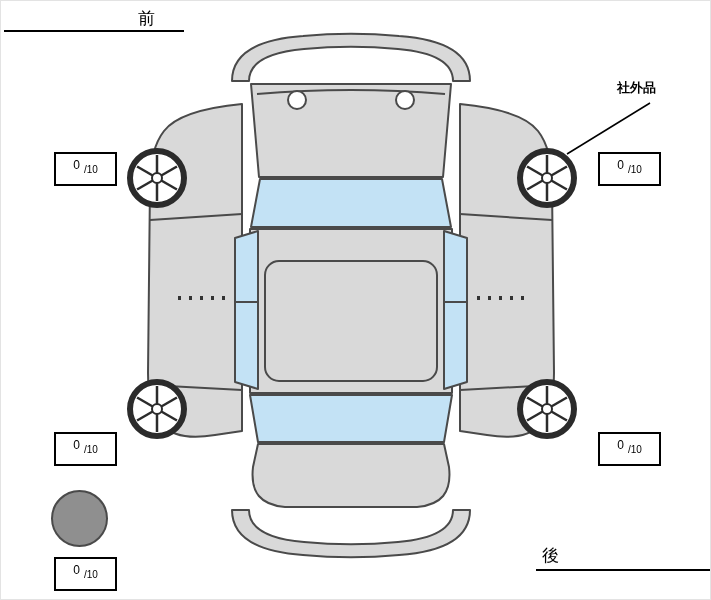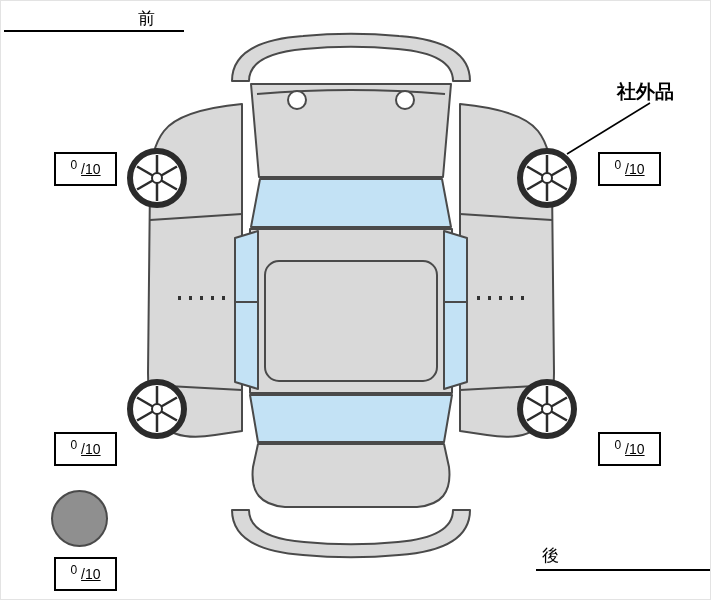--- a/index.html
+++ b/index.html
@@ -25,36 +25,36 @@
   .front-label { left: 137px; top: 6px; }
   .rear-label  { left: 541px; top: 543px; }
 
   .rule { position: absolute; border-top: 2px solid #000; }
   .front-rule { left: 3px;   top: 29px;  width: 180px; }
   .rear-rule  { left: 535px; top: 568px; width: 174px; }
 
   .aftermarket-label {
     position: absolute;
     left: 616px; top: 78px;
-    font-size: 19px;
+    font-size: 13px;
     font-weight: bold;
   }
 
   .tread-box {
     position: absolute;
     width: 63px; height: 34px;
     background: #ffffff;
     border: 2px solid #000;
     display: flex;
     align-items: center;
     justify-content: center;
     gap: 4px;
   }
   .tread-box .num { font-size: 12px; transform: translateY(-4px); }
-  .tread-box .den { font-size: 14px; text-decoration: underline; }
+  .tread-box .den { font-size: 10px; }
 
   .box-fl { left: 53px;  top: 151px; }
   .box-fr { left: 597px; top: 151px; }
   .box-rl { left: 53px;  top: 431px; }
   .box-rr { left: 597px; top: 431px; }
   .box-sp { left: 53px;  top: 556px; }
 
   .spare-circle {
     position: absolute;
     left: 50px; top: 489px;

